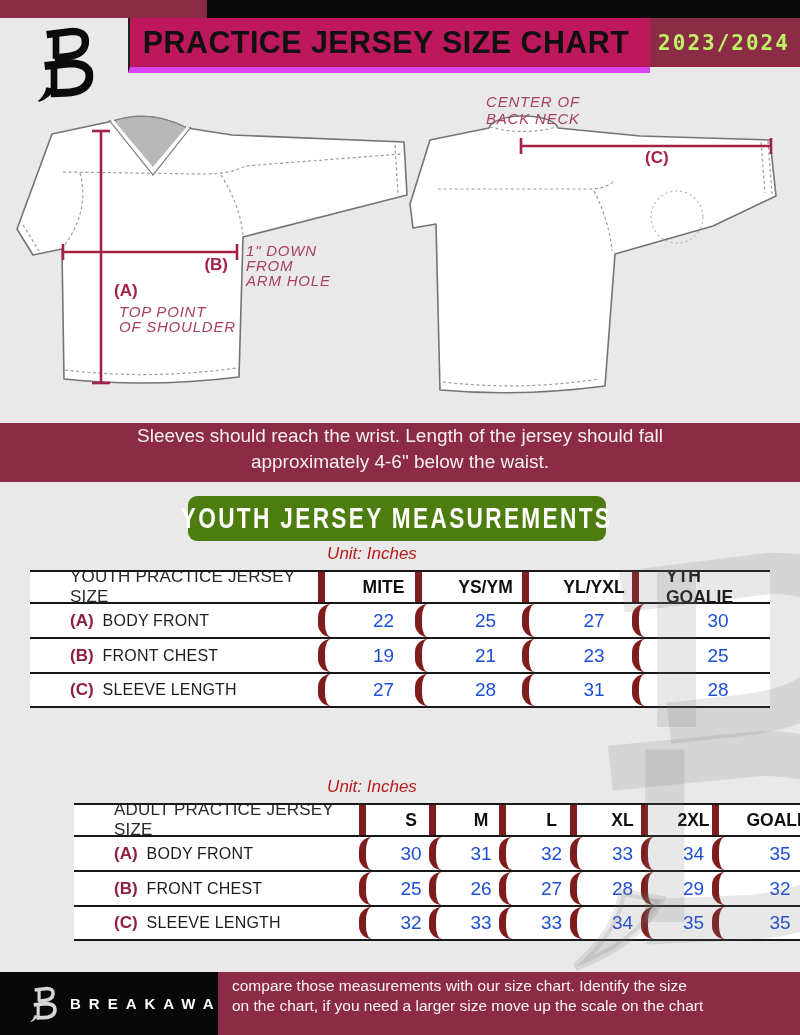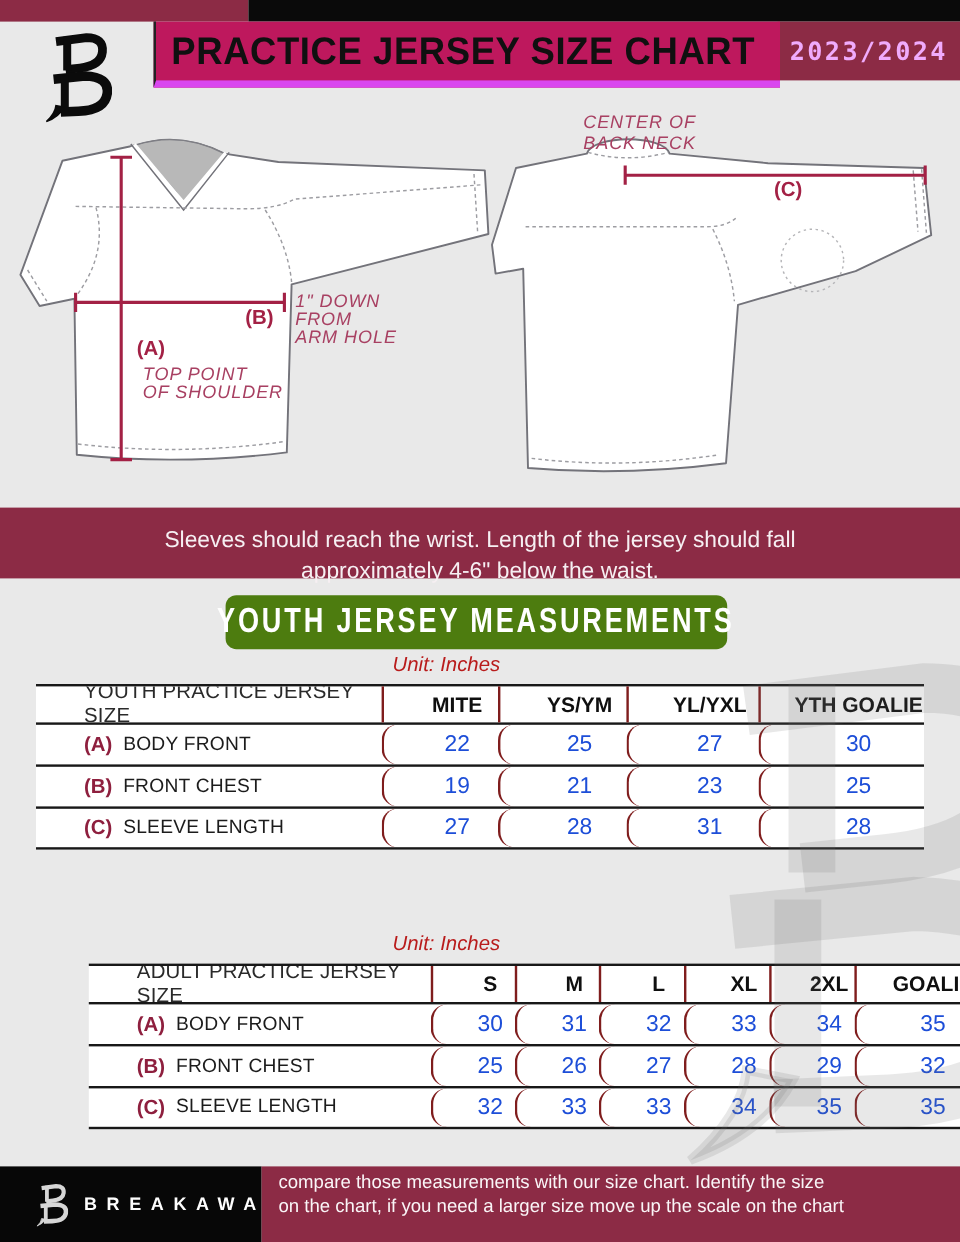--- a/index.html
+++ b/index.html
@@ -12,45 +12,45 @@
   
   .logo-main{left:25px;top:24px;width:70px;height:80px;color:#0b0b0b;}
   .title-box{left:128px;top:18px;width:520px;height:49px;background:#be185d;
              border-left:2px solid #222;border-bottom:6px solid #d946ef;
              display:flex;align-items:center;z-index:2;}
   .title-box span{display:inline-block;transform:scaleX(.95);font-weight:bold;font-size:32px;
                   letter-spacing:.5px;color:#101010;white-space:nowrap;}
   .year-box{left:648px;top:18px;width:152px;height:49px;background:#8c2b45;
             display:flex;align-items:center;justify-content:center;}
   .year-box span{font-family:"DejaVu Sans Mono",monospace;font-weight:bold;font-size:21px;
-                 letter-spacing:2px;color:#f0abfc;}
+                 letter-spacing:2px;color:#bef264;}
   
   .diagram{left:0;top:93px;width:800px;height:330px;}
   .m-bold{font-family:"Liberation Sans",sans-serif;font-weight:bold;font-size:17px;fill:#a32145;}
   .m-note{font-family:"Liberation Sans",sans-serif;font-style:italic;font-size:15px;
           letter-spacing:.8px;fill:#a84062;}
   
   .banner{left:0;top:423px;width:800px;height:59px;background:#8c2b45;color:#f6eff2;
-          text-align:center;font-size:19px;line-height:26px;padding-top:15px;box-sizing:border-box;}
+          text-align:center;font-size:19px;line-height:26px;padding-top:0;box-sizing:border-box;}
   
   .section-bar{left:188px;width:418px;height:45px;background:#4d7c0f;border-radius:9px;
                display:flex;align-items:center;justify-content:center;z-index:2;}
   .section-bar span{display:inline-block;transform:scaleX(.78);font-weight:bold;font-size:29px;
                     letter-spacing:3px;color:#fff;white-space:nowrap;}
   .bar-youth{top:496px;} .bar-adult{top:728px;}
   .unit{left:12px;width:720px;text-align:center;font-style:italic;font-size:17px;color:#b91c1c;}
   .unit-youth{top:544px;} .unit-adult{top:777px;}
   
   .size-table{left:30px;width:740px;background:#fff;border-top:2px solid #181818;z-index:2;}
   .table-youth{top:570px;} .table-adult{top:803px;margin-left:44px;}
   .trow{display:grid;border-bottom:2px solid #181818;box-sizing:border-box;}
   .table-youth .trow{grid-template-columns:288px 97px 107px 110px 138px;}
   .table-adult .trow{grid-template-columns:285px 70px 70px 71px 71px 71px 102px;}
   .trow.head{height:32px;} .trow.data{height:35px;} .trow.last{height:34px;}
-  .cell{display:flex;align-items:center;justify-content:center;border-left:2px solid #7f1d1d;
+  .cell{display:flex;align-items:center;justify-content:center;border-left:7px solid #7f1d1d;
         box-sizing:border-box;overflow:hidden;padding-left:27px;}
   .cell.first{justify-content:flex-start;padding-left:40px;border-left:none;}
   .size-header{font-size:17px;color:#2a2a2a;letter-spacing:.2px;}
   .col-header{font-weight:bold;font-size:17.5px;color:#0f0f0f;}
   .key{font-weight:bold;font-size:17px;color:#8e1f3e;margin-right:9px;}
   .row-label{font-size:16px;color:#1c1c1c;letter-spacing:.2px;}
   .val{font-size:19px;color:#1d4ed8;border-radius:13px;}
   
   .watermark{left:505px;top:532px;width:390px;height:450px;color:rgba(115,115,115,.16);
              z-index:4;pointer-events:none;}

